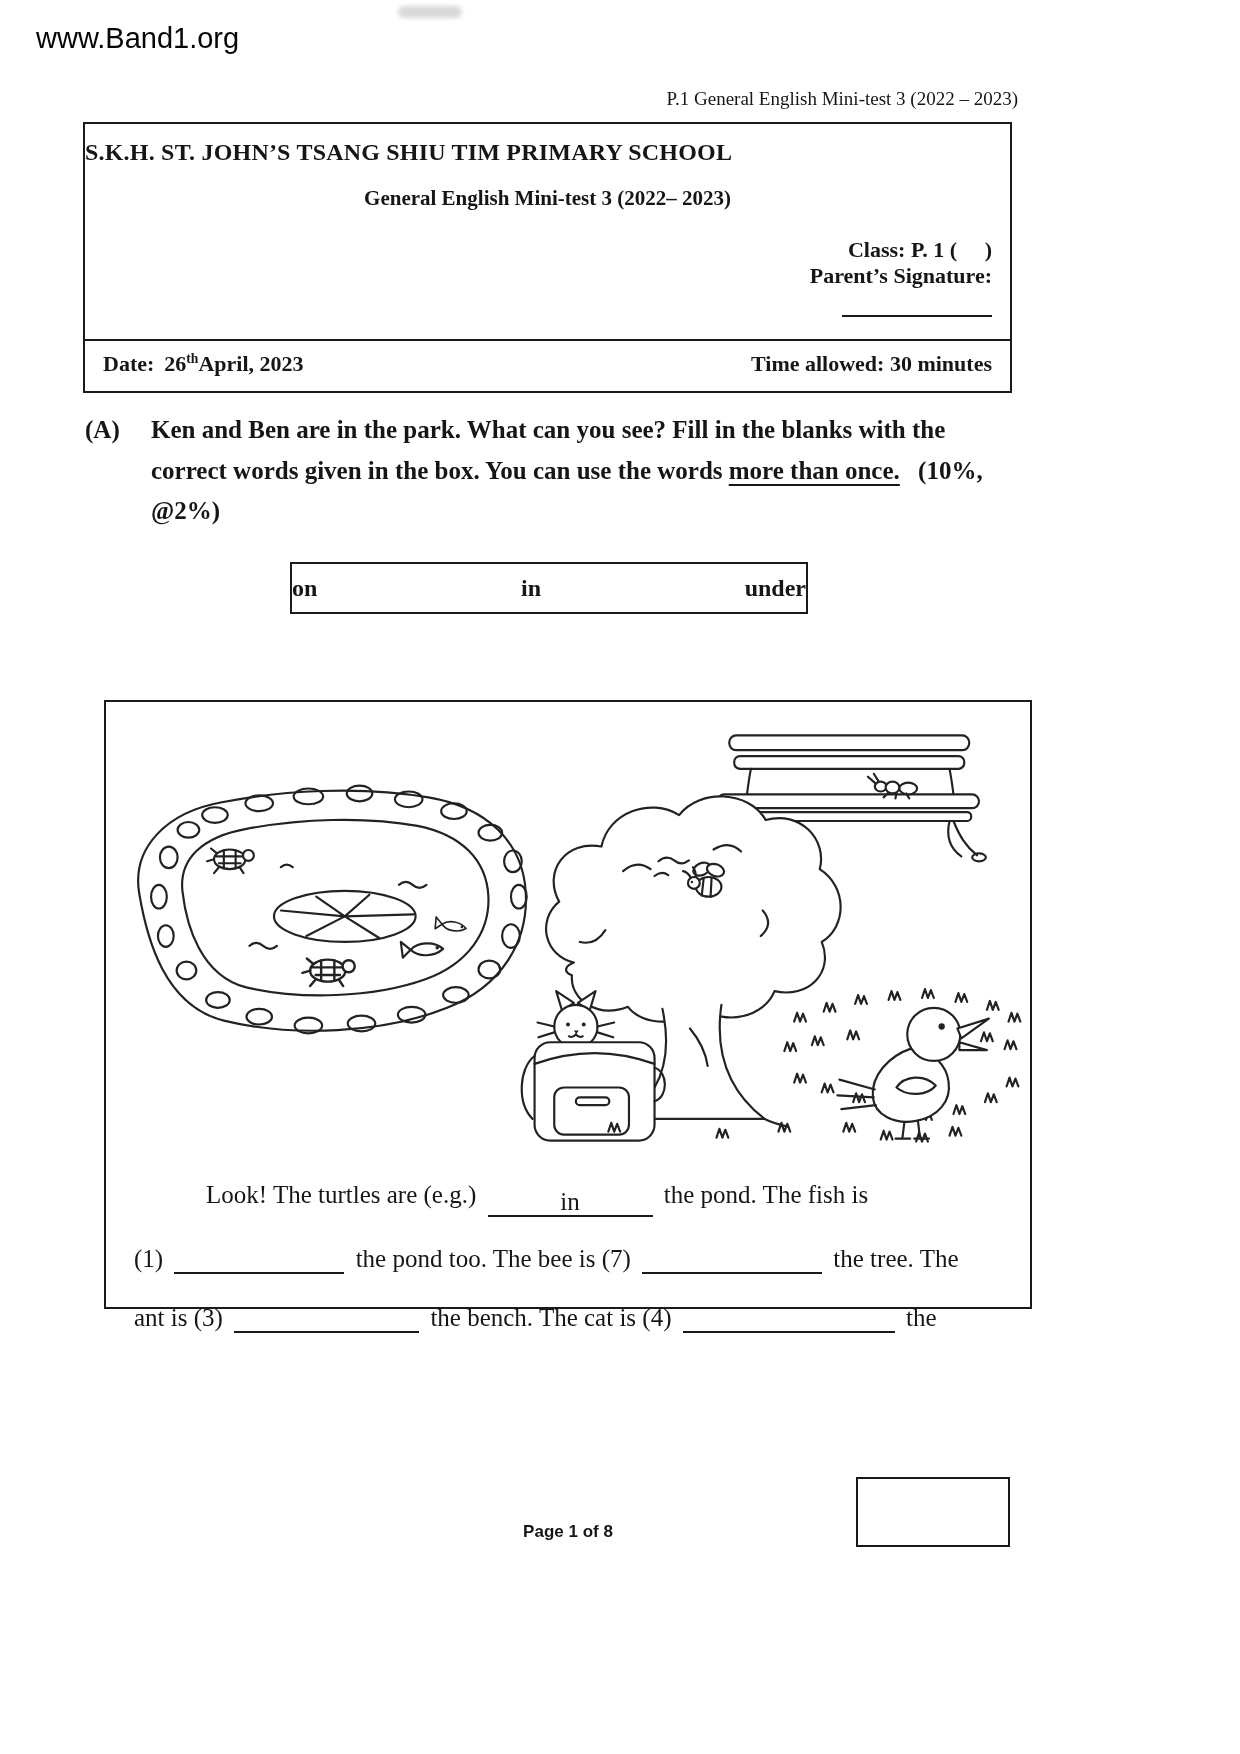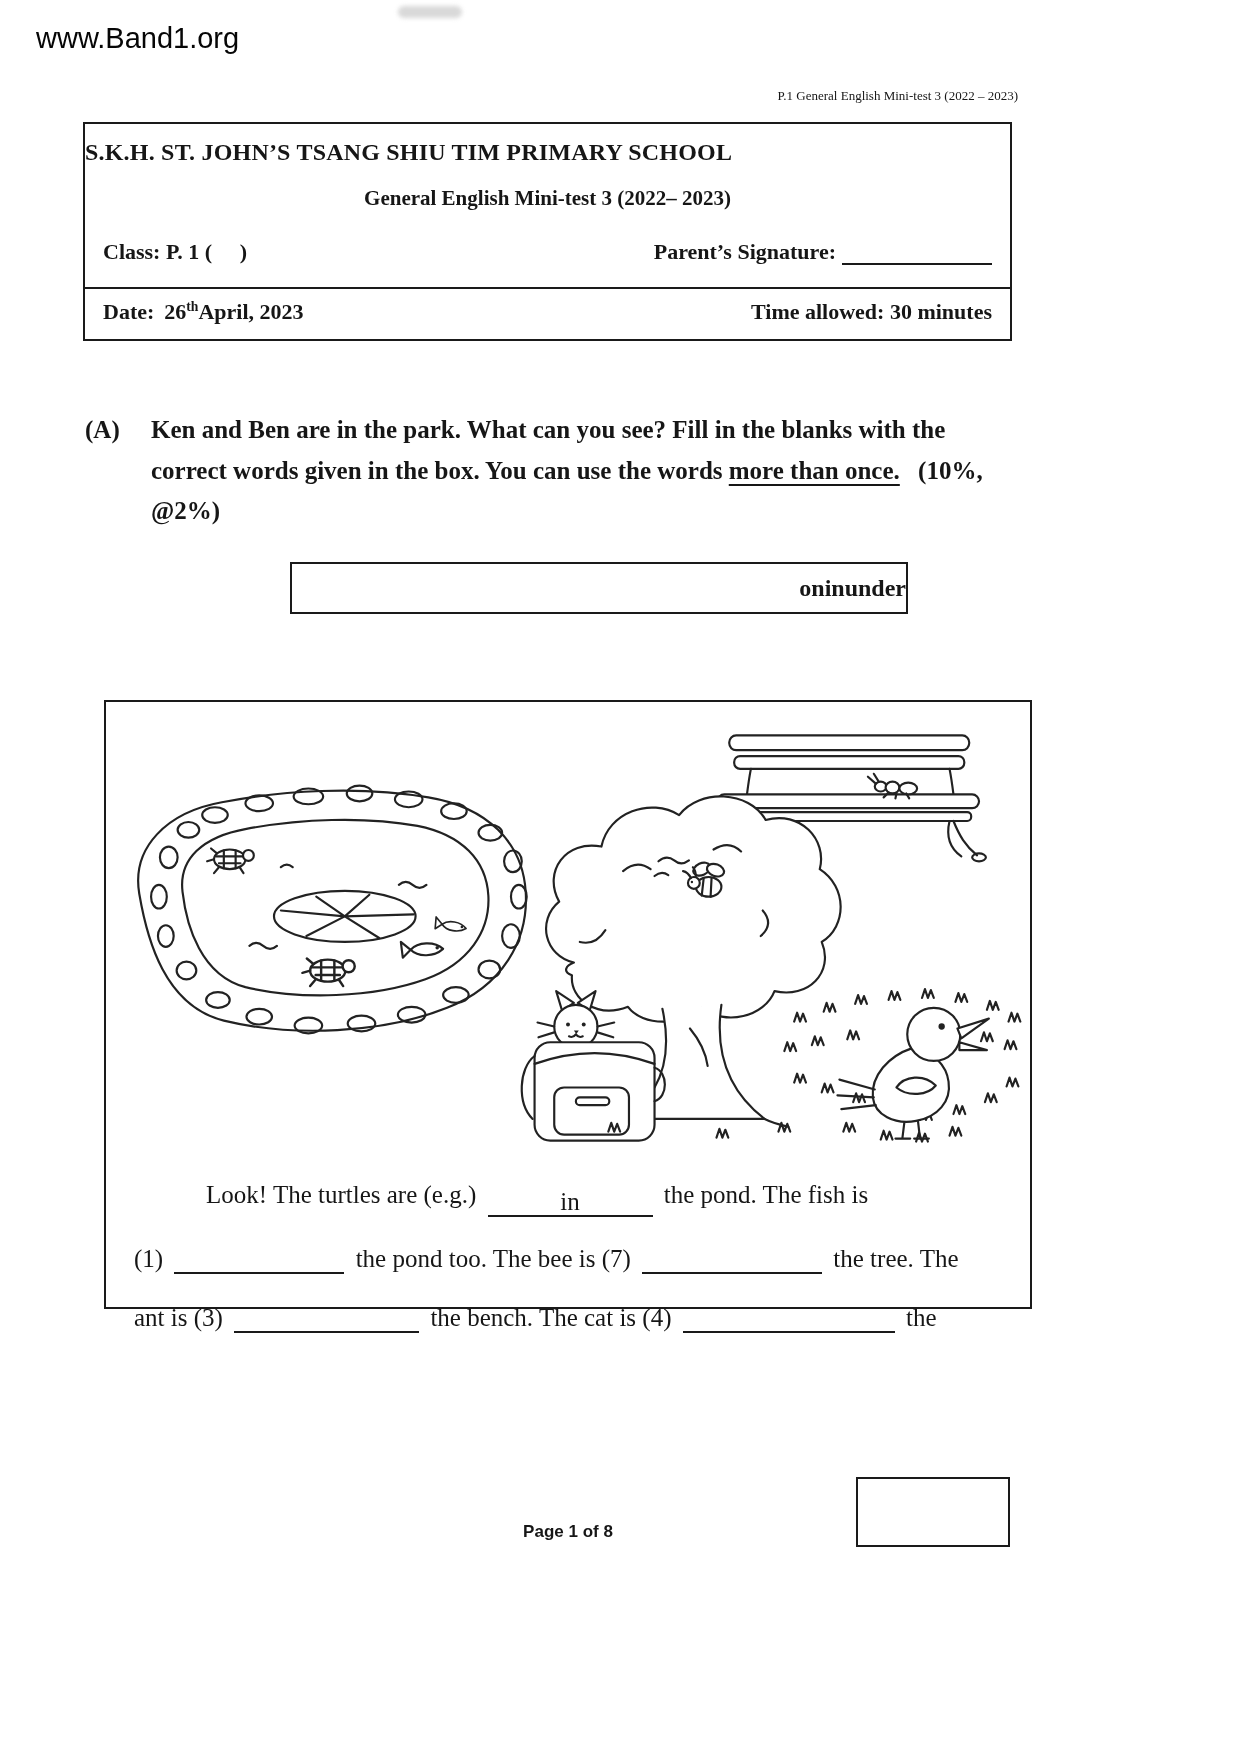--- a/index.html
+++ b/index.html
@@ -18,35 +18,35 @@
     font-family: "Liberation Sans", sans-serif;
     font-size: 29px; color: #060606;
   }
   .scan-artifact {
     position: absolute; top: 6px; left: 398px;
     width: 64px; height: 12px; background: #c9c9c9;
     border-radius: 6px; filter: blur(2px); opacity: .7;
   }
   .header-note {
     position: absolute; top: 88px; right: 222px;
-    font-size: 13px;
+    font-size: 19px;
     margin-left: 29px;
   }
 
   
   .title-box {
     position: absolute; left: 83px; top: 122px; width: 929px;
     border: 2.5px solid #1a1a1a;
     font-weight: bold;
   }
   .tb-school { text-align: left; font-size: 24px; padding-top: 15px; letter-spacing: .2px; }
   .tb-test   { text-align: center; font-size: 21px; margin-top: 20px; }
   .tb-row { display: flex; align-items: flex-end; padding: 0 18px; font-size: 22px; }
   .tb-row-name  { margin-top: 22px; }
-  .tb-row-class { margin-top: 26px; }
+  .tb-row-class { margin-top: 26px; flex-direction: column; }
   .tb-row-date  { margin-top: 22px; border-top: 2.5px solid #1a1a1a; padding-top: 10px; padding-bottom: 14px; align-items: baseline; }
   .blank { display: inline-block; border-bottom: 2px solid #1a1a1a; height: 28px; }
   .name-blank  { width: 402px; margin-left: 8px; }
   .paren { margin-left: 12px; }
   .tb-spacer { flex: 1; }
   .marks-blank { width: 118px; margin-left: 8px; text-align: right; padding-right: 4px; font-weight: bold; }
   .sig-blank   { width: 150px; margin-left: 6px; }
   .date-label { margin-right: 10px; }
   .date-rest  { margin-left: 0; }
   sup { font-size: 0.62em; }
@@ -56,23 +56,23 @@
     position: absolute; left: 85px; top: 410px; width: 940px;
     display: flex; font-weight: bold; font-size: 25px; line-height: 1.62;
   }
   .sa-label { width: 66px; flex: none; }
   .sa-text  { flex: 1; }
   .sa-underline { text-decoration: underline; text-decoration-thickness: 2px; text-underline-offset: 5px; }
   .sa-marks { margin-left: 12px; }
 
   
   .word-box {
-    position: absolute; left: 290px; top: 562px; width: 618px; height: 52px;
+    position: absolute; left: 290px; top: 562px; width: 518px; height: 52px;
     border: 2px solid #1a1a1a;
-    display: flex; align-items: center; justify-content: flex-end;
+    display: flex; align-items: center; justify-content: space-between;
     font-weight: bold; font-size: 24px;
   }
 
   
   .picture-box {
     position: absolute; left: 104px; top: 700px; width: 928px; height: 609px;
     border: 2.5px solid #1a1a1a;
   }
   .illustration { display: block; width: 100%; height: 472px; }
   .passage { padding: 4px 28px 0 28px; font-size: 25px; }

